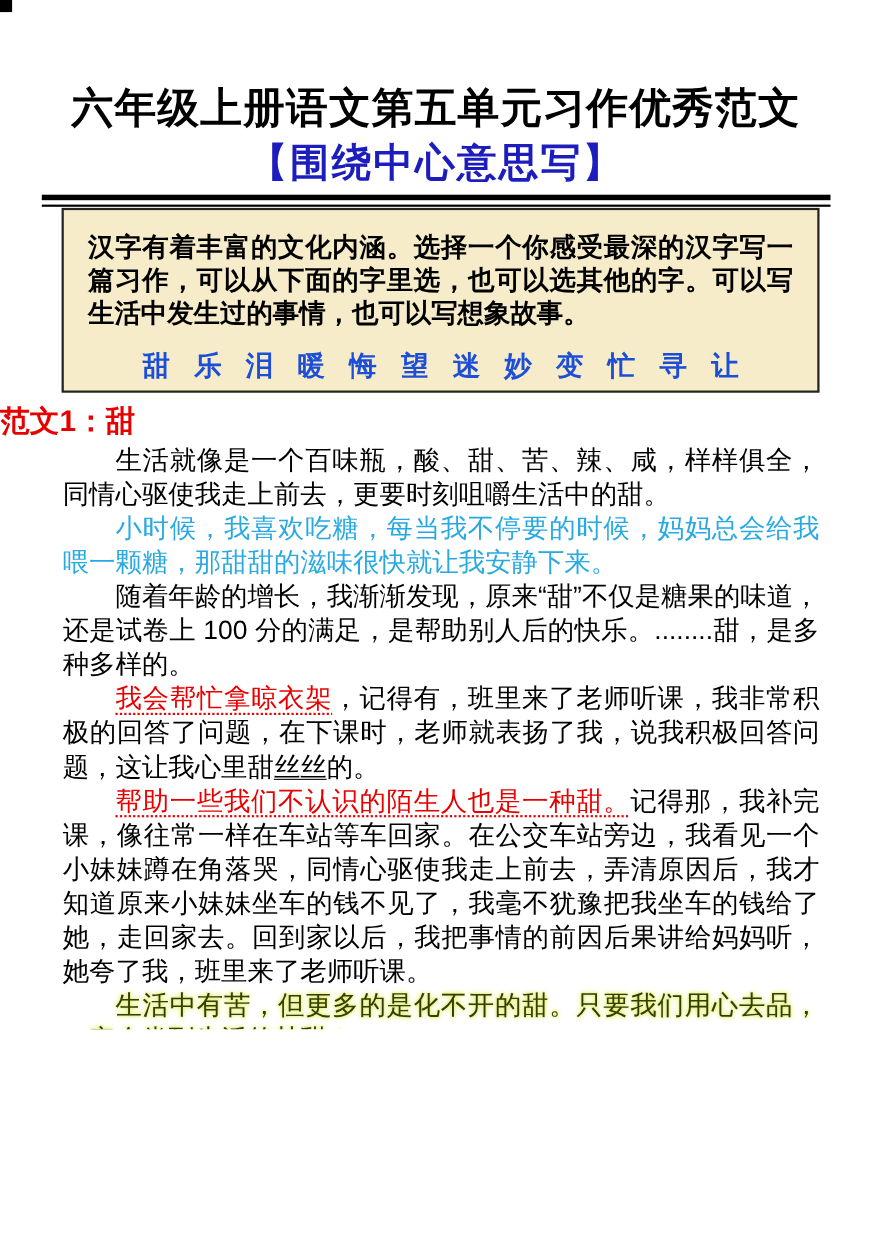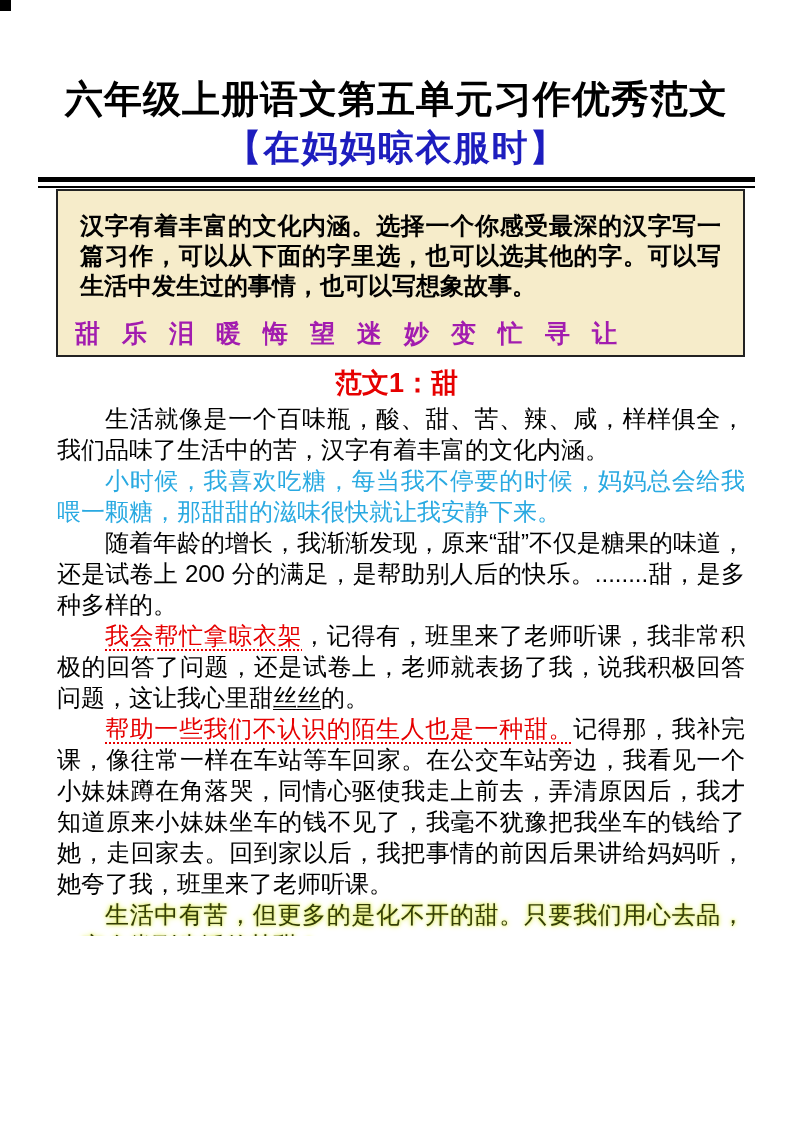--- a/index.html
+++ b/index.html
@@ -48,30 +48,29 @@
   .prompt-text{
     margin:16px;
     font-size:24px;
     font-weight:bold;
     color:#000;
     line-height:30px;
     text-align:justify;
   }
   .word-list{
     margin-top:2px;
-    text-align:left;
+    text-align:center;
     font-size:25px;
     font-weight:bold;
-    color:#a21caf;
+    color:#1d4ed8;
     line-height:32px;
   }
   .word-list span{margin:0 11px;}
   .essay-heading{
     margin:8px 0 2px 0;
-    text-align:center;
     font-size:27px;
     font-weight:bold;
     color:#e60000;
   }
   .essay-body{
     margin:0 48px 0 57px;
   }
   .essay-body p{
     margin:0;
     font-size:24px;
@@ -101,32 +100,32 @@
     text-shadow:0 0 2px #dce75e,0 0 4px #e4ef72,0 0 6px #eaf388;
   }
 </style>
 </head>
 <body>
 
 <div class="page">
   <div class="corner-mark"></div>
 
   <h1 class="doc-title">六年级上册语文第五单元习作优秀范文</h1>
-  <h2 class="doc-subtitle">【在妈妈晾衣服时】</h2>
+  <h2 class="doc-subtitle">【围绕中心意思写】</h2>
 
   <div class="divider"></div>
 
   <div class="prompt-box">
     <p class="prompt-text">汉字有着丰富的文化内涵。选择一个你感受最深的汉字写一篇习作，可以从下面的字里选，也可以选其他的字。可以写生活中发生过的事情，也可以写想象故事。</p>
     <div class="word-list"><span>甜</span><span>乐</span><span>泪</span><span>暖</span><span>悔</span><span>望</span><span>迷</span><span>妙</span><span>变</span><span>忙</span><span>寻</span><span>让</span></div>
   </div>
 
   <h3 class="essay-heading">范文1：甜</h3>
 
   <div class="essay-body">
-      <p><span class="seg-black">生活就像是一个百味瓶，酸、甜、苦、辣、咸，样样俱全，我们品味了生活中的苦，汉字有着丰富的文化内涵。</span></p>
+      <p><span class="seg-black">生活就像是一个百味瓶，酸、甜、苦、辣、咸，样样俱全，同情心驱使我走上前去，更要时刻咀嚼生活中的甜。</span></p>
       <p><span class="seg-blue">小时候，我喜欢吃糖，每当我不停要的时候，妈妈总会给我喂一颗糖，那甜甜的滋味很快就让我安静下来。</span></p>
-      <p><span class="seg-black">随着年龄的增长，我渐渐发现，原来“甜”不仅是糖果的味道，还是试卷上 200 分的满足，是帮助别人后的快乐。........甜，是多种多样的。</span></p>
-      <p><span class="seg-red-underline">我会帮忙拿晾衣架</span><span class="seg-black">，记得有，班里来了老师听课，我非常积极的回答了问题，还是试卷上，老师就表扬了我，说我积极回答问题，这让我心里甜</span><span class="seg-black-underline">丝丝</span><span class="seg-black">的。</span></p>
+      <p><span class="seg-black">随着年龄的增长，我渐渐发现，原来“甜”不仅是糖果的味道，还是试卷上 100 分的满足，是帮助别人后的快乐。........甜，是多种多样的。</span></p>
+      <p><span class="seg-red-underline">我会帮忙拿晾衣架</span><span class="seg-black">，记得有，班里来了老师听课，我非常积极的回答了问题，在下课时，老师就表扬了我，说我积极回答问题，这让我心里甜</span><span class="seg-black-underline">丝丝</span><span class="seg-black">的。</span></p>
       <p><span class="seg-red-underline">帮助一些我们不认识的陌生人也是一种甜。</span><span class="seg-black">记得那，我补完课，像往常一样在车站等车回家。在公交车站旁边，我看见一个小妹妹蹲在角落哭，同情心驱使我走上前去，弄清原因后，我才知道原来小妹妹坐车的钱不见了，我毫不犹豫把我坐车的钱给了她，走回家去。回到家以后，我把事情的前因后果讲给妈妈听，她夸了我，班里来了老师听课。</span></p>
       <p><span class="seg-green-glow">生活中有苦，但更多的是化不开的甜。只要我们用心去品，一定会尝到生活的甘甜！</span></p>
     </div>
 </div>
 
 </body></html>

